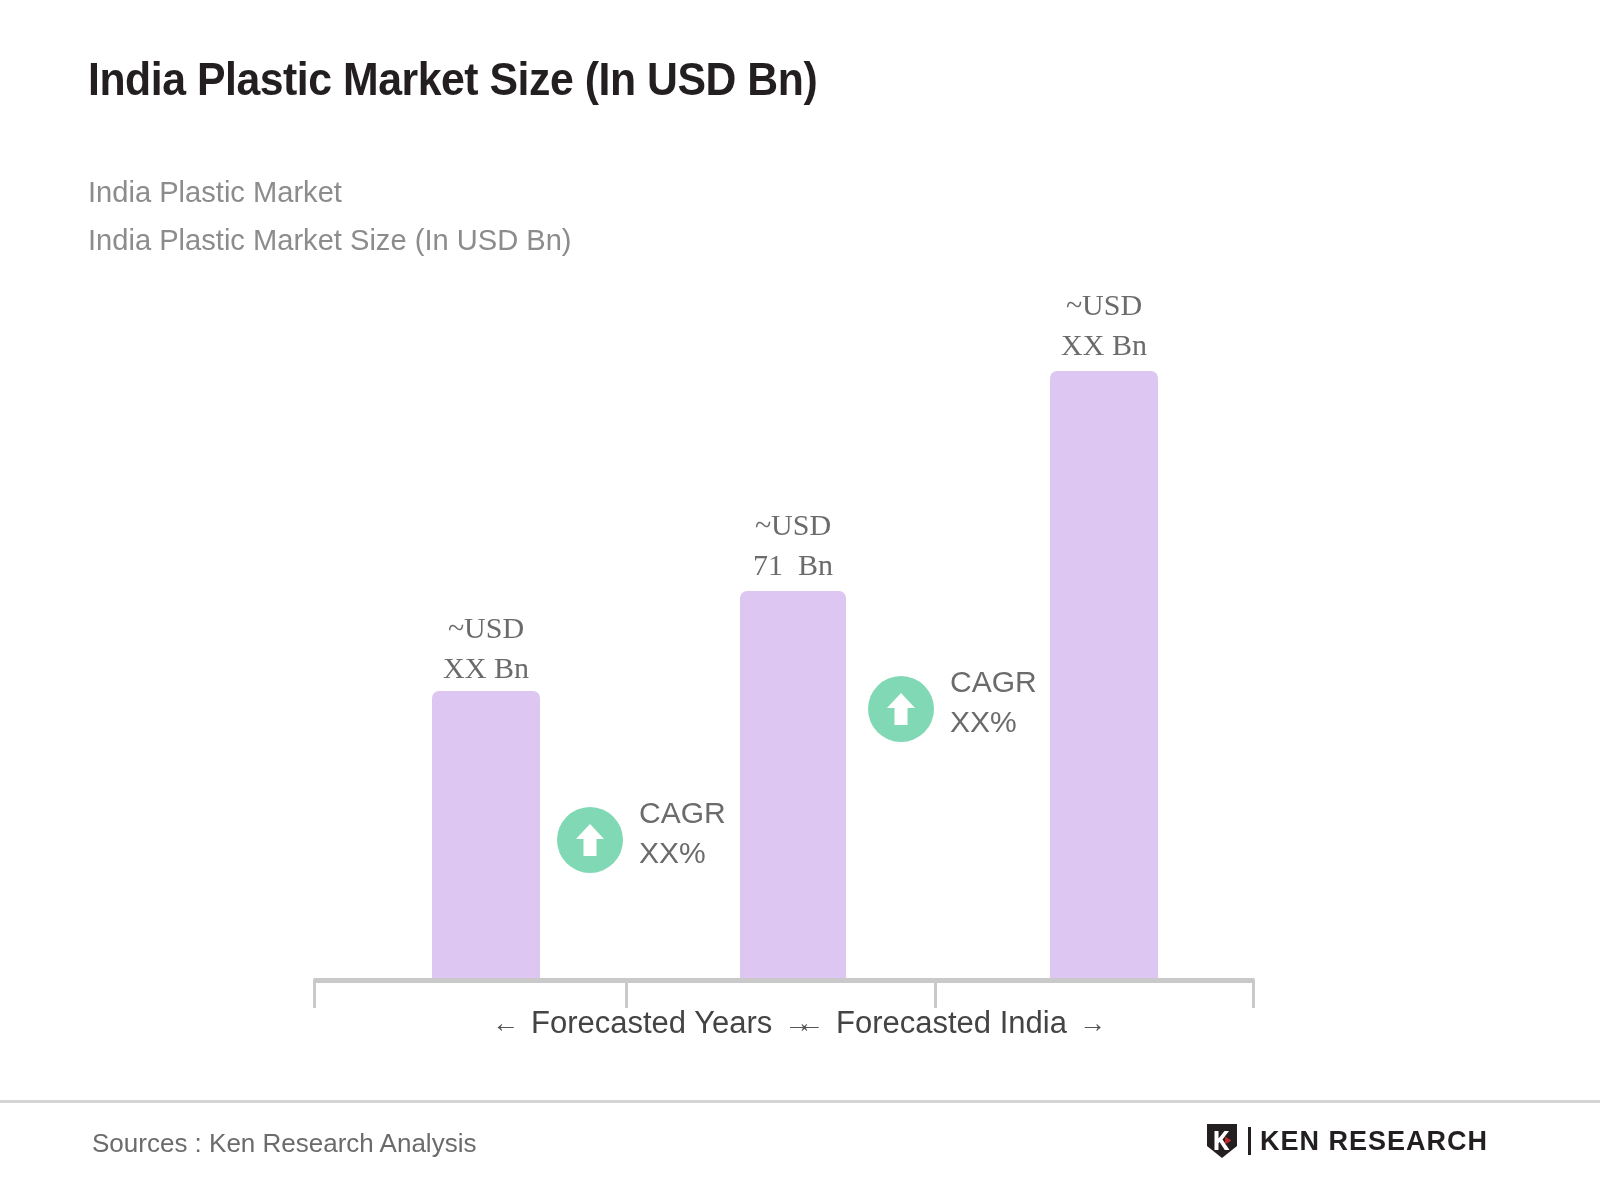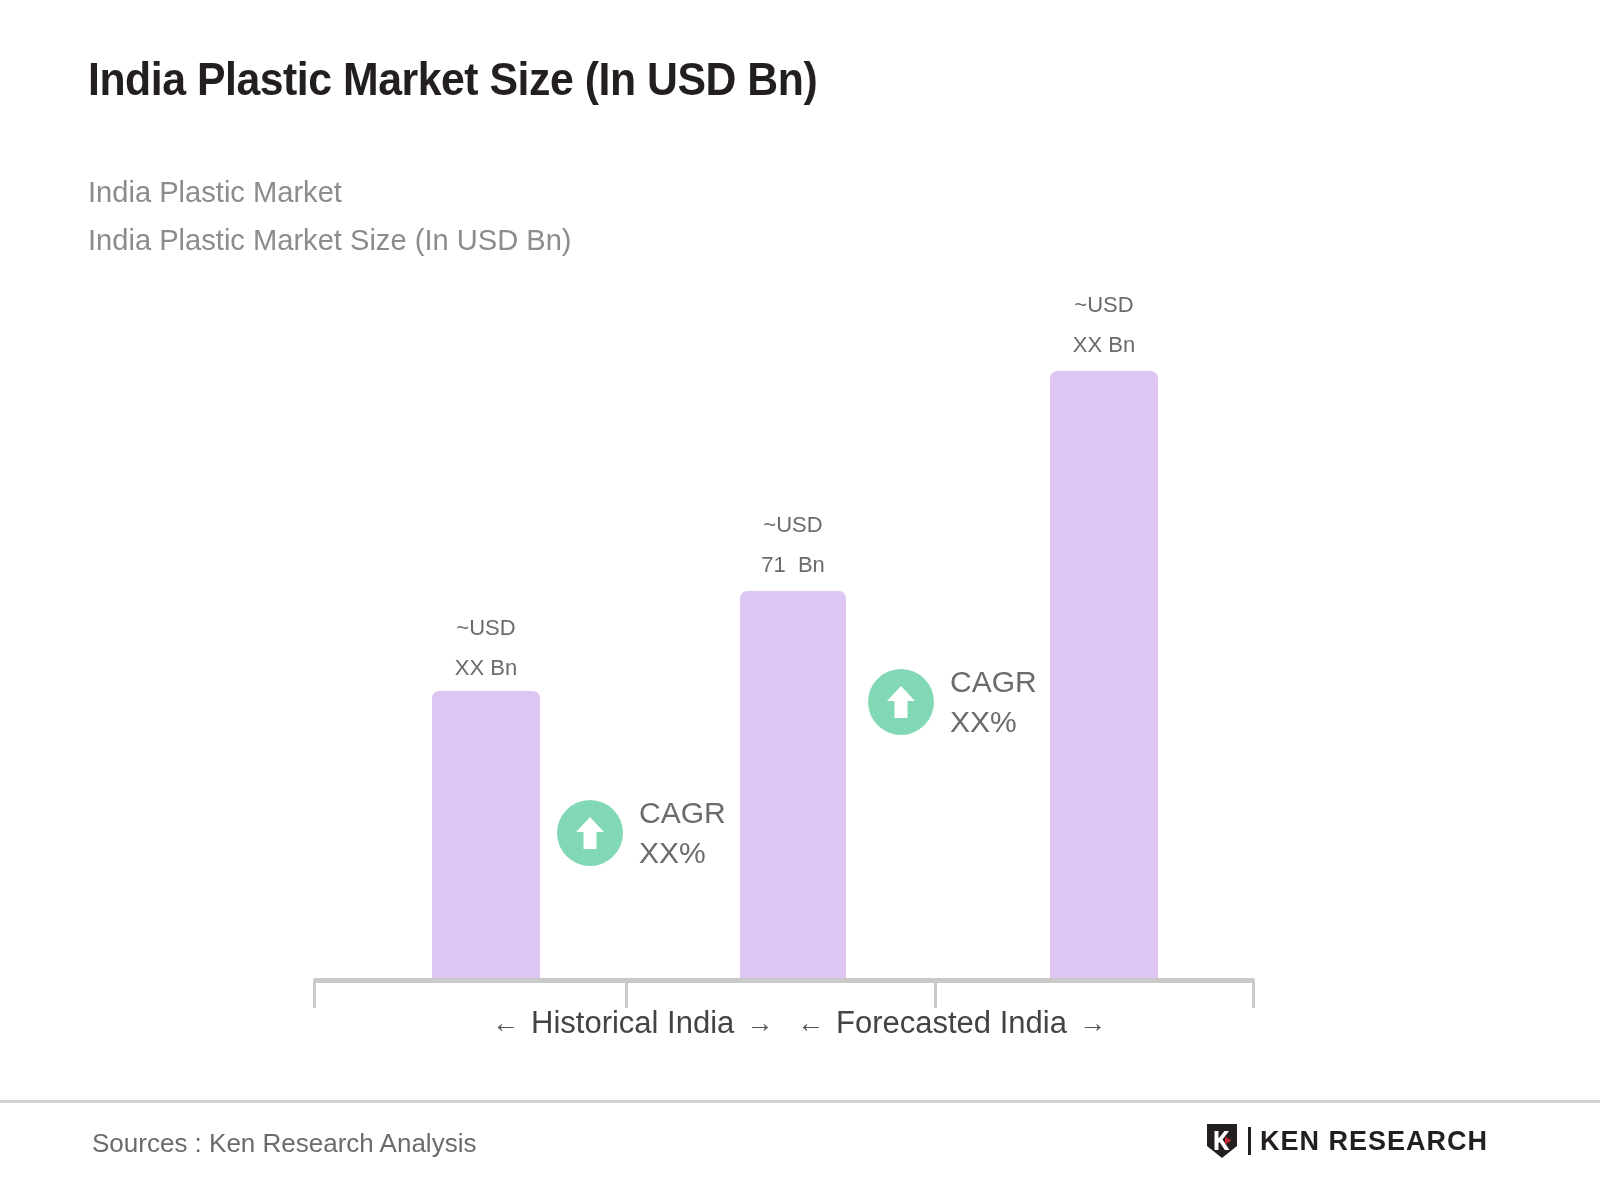--- a/index.html
+++ b/index.html
@@ -61,25 +61,25 @@
 
   .bar {
     position: absolute;
     background: #ddc7f2;
     border-top-left-radius: 7px;
     border-top-right-radius: 7px;
   }
 
   .bar-label {
     position: absolute;
-    font-size: 22px;
+    font-size: 30px;
     line-height: 40px;
     color: #6b6b6b;
     white-space: nowrap;
-    font-family: Liberation Sans, sans-serif;
+    font-family: Liberation Serif, serif;
   }
   .bar-label div { white-space: pre; }
 
   
   .axis-line {
     position: absolute;
     left: 313px;
     top: 978px;
     width: 942px;
     height: 5px;
@@ -95,21 +95,21 @@
   }
   .tick.down {
     top: 980px;
     height: 28px;
   }
 
   
   .cagr {
     position: absolute;
     display: flex;
-    align-items: center;
+    align-items: flex-end;
     gap: 16px;
   }
   .cagr-circle {
     width: 66px;
     height: 66px;
     border-radius: 50%;
     background: #81d8b4;
     display: flex;
     align-items: center;
     justify-content: center;
@@ -230,21 +230,21 @@
     </div>
 
     <div class="axis-line"></div>
     <div class="tick down" style="left:313px;"></div>
     <div class="tick down" style="left:625px;"></div>
     <div class="tick down" style="left:934px;"></div>
     <div class="tick down" style="left:1252px;"></div>
 
     <div class="period" style="left:492px; top:1005px;">
       <span class="arrow">←</span>
-      <span>Historical India</span>
+      <span>Forecasted Years</span>
       <span class="arrow">→</span>
     </div>
 
     <div class="period" style="left:797px; top:1005px;">
       <span class="arrow">←</span>
       <span>Forecasted India</span>
       <span class="arrow">→</span>
     </div>
   </div>
 

